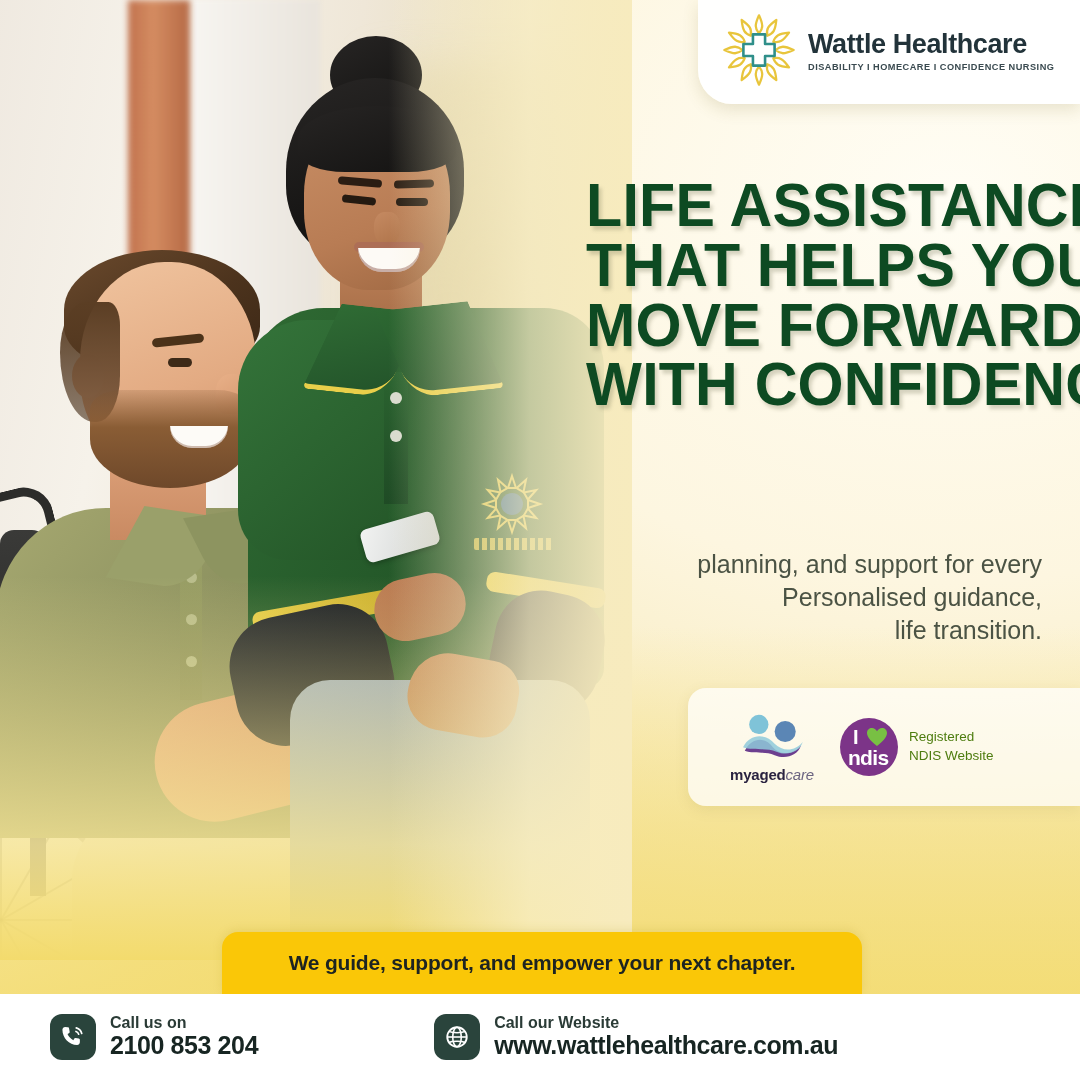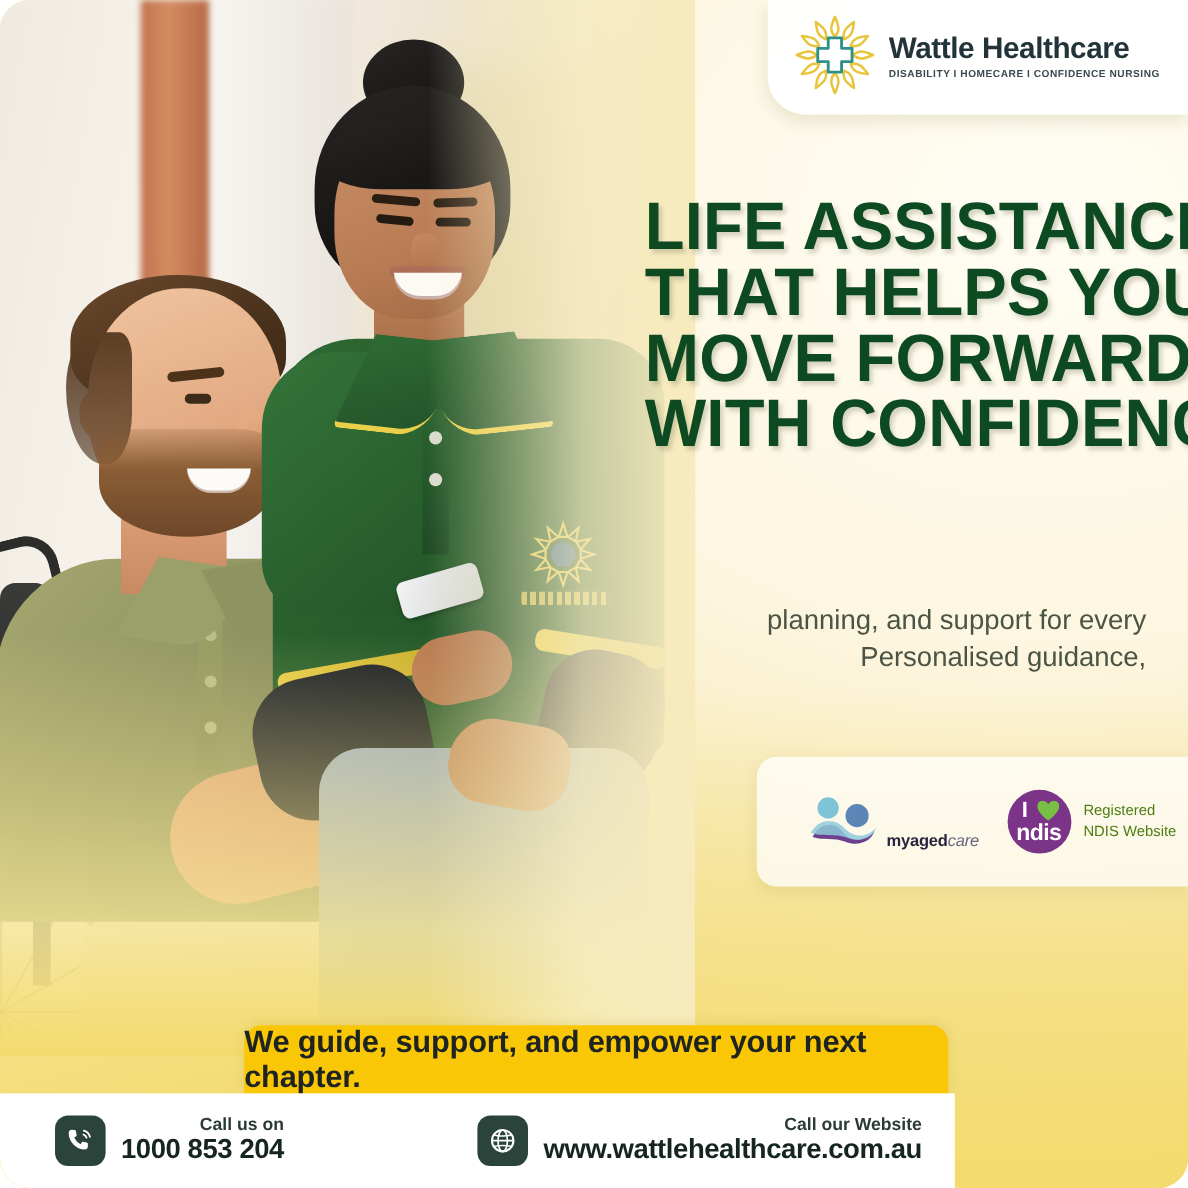--- a/index.html
+++ b/index.html
@@ -5,21 +5,20 @@
   html,body{margin:0;padding:0;}
   body{
     width:1080px;height:1080px;overflow:hidden;
     font-family:"Liberation Sans",sans-serif;
     background:#ffffff;
   }
 
   .poster{
     position:relative;width:1080px;height:1080px;overflow:hidden;
     background:#fdf8e6;
-    border-radius:27px;
   }
 
   
   .bg-base{
     position:absolute;inset:0;
     background:
       radial-gradient(120% 90% at 88% 18%, #fffdf4 0%, #fdf6e0 40%, #f6e8b4 72%, #f2dd86 100%),
       linear-gradient(180deg,#fdfaef 0%,#f9f0cf 55%,#f4dd77 100%);
   }
   .bg-warm{
@@ -209,45 +208,45 @@
   }
 
   
   .badges{
     position:absolute;right:0;top:688px;width:392px;height:118px;z-index:58;
     background:rgba(255,255,255,.74);
     border-radius:18px 0 0 18px;
     box-shadow:0 4px 14px rgba(140,120,50,.12);
     display:flex;align-items:center;gap:26px;padding-left:42px;box-sizing:border-box;
   }
-  .mac{display:flex;align-items:flex-end;gap:4px;}
+  .mac{display:flex;flex-direction:column;align-items:center;gap:4px;}
   .mac-text{font-size:15px;color:#2a2340;letter-spacing:-.2px;}
   .mac-text b{font-weight:700;}
   .mac-text i{font-style:italic;color:#6b6480;}
   .ndis-wrap{display:flex;align-items:center;gap:11px;}
   .ndis-circle{width:58px;height:58px;border-radius:50%;background:#7c3488;position:relative;flex:none;}
   .ndis-i{position:absolute;left:13px;top:9px;font-size:20px;font-weight:700;color:#fff;line-height:1;}
   .ndis-heart{position:absolute;left:27px;top:10px;width:20px;height:19px;}
   .ndis-word{position:absolute;left:8px;top:29px;font-size:21px;font-weight:700;color:#fff;
     letter-spacing:-.6px;line-height:1;}
   .ndis-label{font-size:13.5px;line-height:1.38;color:#4d7c0f;white-space:nowrap;}
 
   
   .tagbanner{
     position:absolute;left:222px;top:932px;width:640px;height:62px;z-index:62;
     background:#fac707;border-radius:16px 16px 0 0;
     display:flex;align-items:center;justify-content:center;
     box-shadow:0 -2px 10px rgba(180,150,20,.18);
   }
-  .tagbanner span{font-size:28px;font-weight:700;color:#1d2422;letter-spacing:-.2px;}
+  .tagbanner span{font-size:21px;font-weight:700;color:#1d2422;letter-spacing:-.2px;}
 
   
   .footer{
-    position:absolute;left:0;bottom:0;width:868px;height:86px;z-index:70;
-    background:#ffffff;display:flex;align-items:center;text-align:right;
+    position:absolute;left:0;bottom:0;width:1080px;height:86px;z-index:70;
+    background:#ffffff;display:flex;align-items:center;
   }
   .fitem{display:flex;align-items:center;gap:14px;}
   .fitem.phone-item{margin-left:50px;}
   .fitem.web-item{margin-left:176px;}
   .ficon{width:46px;height:46px;border-radius:12px;background:#2a443c;flex:none;
     display:flex;align-items:center;justify-content:center;}
   .ftext{display:flex;flex-direction:column;line-height:1.05;}
   .flabel{font-size:16px;font-weight:700;color:#2a3b36;}
   .fvalue{font-size:25px;font-weight:700;color:#172522;letter-spacing:-.4px;}
 </style>
@@ -397,20 +396,21 @@
   <div class="headline">
     <div>LIFE ASSISTANCE</div>
     <div>THAT HELPS YOU</div>
     <div>MOVE FORWARD</div>
     <div>WITH CONFIDENCE</div>
   </div>
 
   <div class="subhead">
     <div>planning, and support for every</div>
     <div>Personalised guidance,</div>
+    <div>life transition.</div>
   </div>
 
   <div class="badges">
 
     <div class="mac">
       <span>
         <svg viewBox="0 0 82 52" width="72" height="46">
           <circle cx="26" cy="14" r="11" fill="#7fc3d8"></circle>
           <circle cx="56" cy="22" r="12" fill="#5b86b5"></circle>
           <path d="M10 44 C18 28 34 28 42 40 C50 50 66 48 74 38
@@ -453,21 +453,21 @@
                    C20 22.6 21.4 21.2 21.4 19.6 L21.4 17.1 C21.4 16.4 20.9 15.8 20.2 15.7
                    L16.8 15.1 C16.1 15 15.5 15.3 15.2 15.9 L14.4 17.5
                    C11.6 16.2 9.3 13.8 8.1 10.9 L9.6 10 C10.2 9.7 10.5 9 10.4 8.3
                    L9.8 4.9 C9.7 4.2 9.1 3.6 8.4 3.6 Z" fill="#ffffff"></path>
           <path d="M17.5 4.2 C20.4 5 22.7 7.3 23.4 10.2" stroke="#ffffff" stroke-width="1.8" fill="none" stroke-linecap="round"></path>
           <path d="M17.2 8 C18.6 8.5 19.7 9.6 20.1 11" stroke="#ffffff" stroke-width="1.8" fill="none" stroke-linecap="round"></path>
         </svg>
       </span>
       <span class="ftext">
         <span class="flabel">Call us on</span>
-        <span class="fvalue">1000 853 204</span>
+        <span class="fvalue">2100 853 204</span>
       </span>
     </div>
 
     <div class="fitem web-item">
       <span class="ficon">
         <svg viewBox="0 0 28 28" width="26" height="26">
           <circle cx="14" cy="14" r="10.5" fill="none" stroke="#ffffff" stroke-width="2"></circle>
           <ellipse cx="14" cy="14" rx="4.6" ry="10.5" fill="none" stroke="#ffffff" stroke-width="1.7"></ellipse>
           <line x1="3.5" y1="14" x2="24.5" y2="14" stroke="#ffffff" stroke-width="1.7"></line>
           <path d="M5.6 8 C8.4 9.8 19.6 9.8 22.4 8" fill="none" stroke="#ffffff" stroke-width="1.6"></path>

